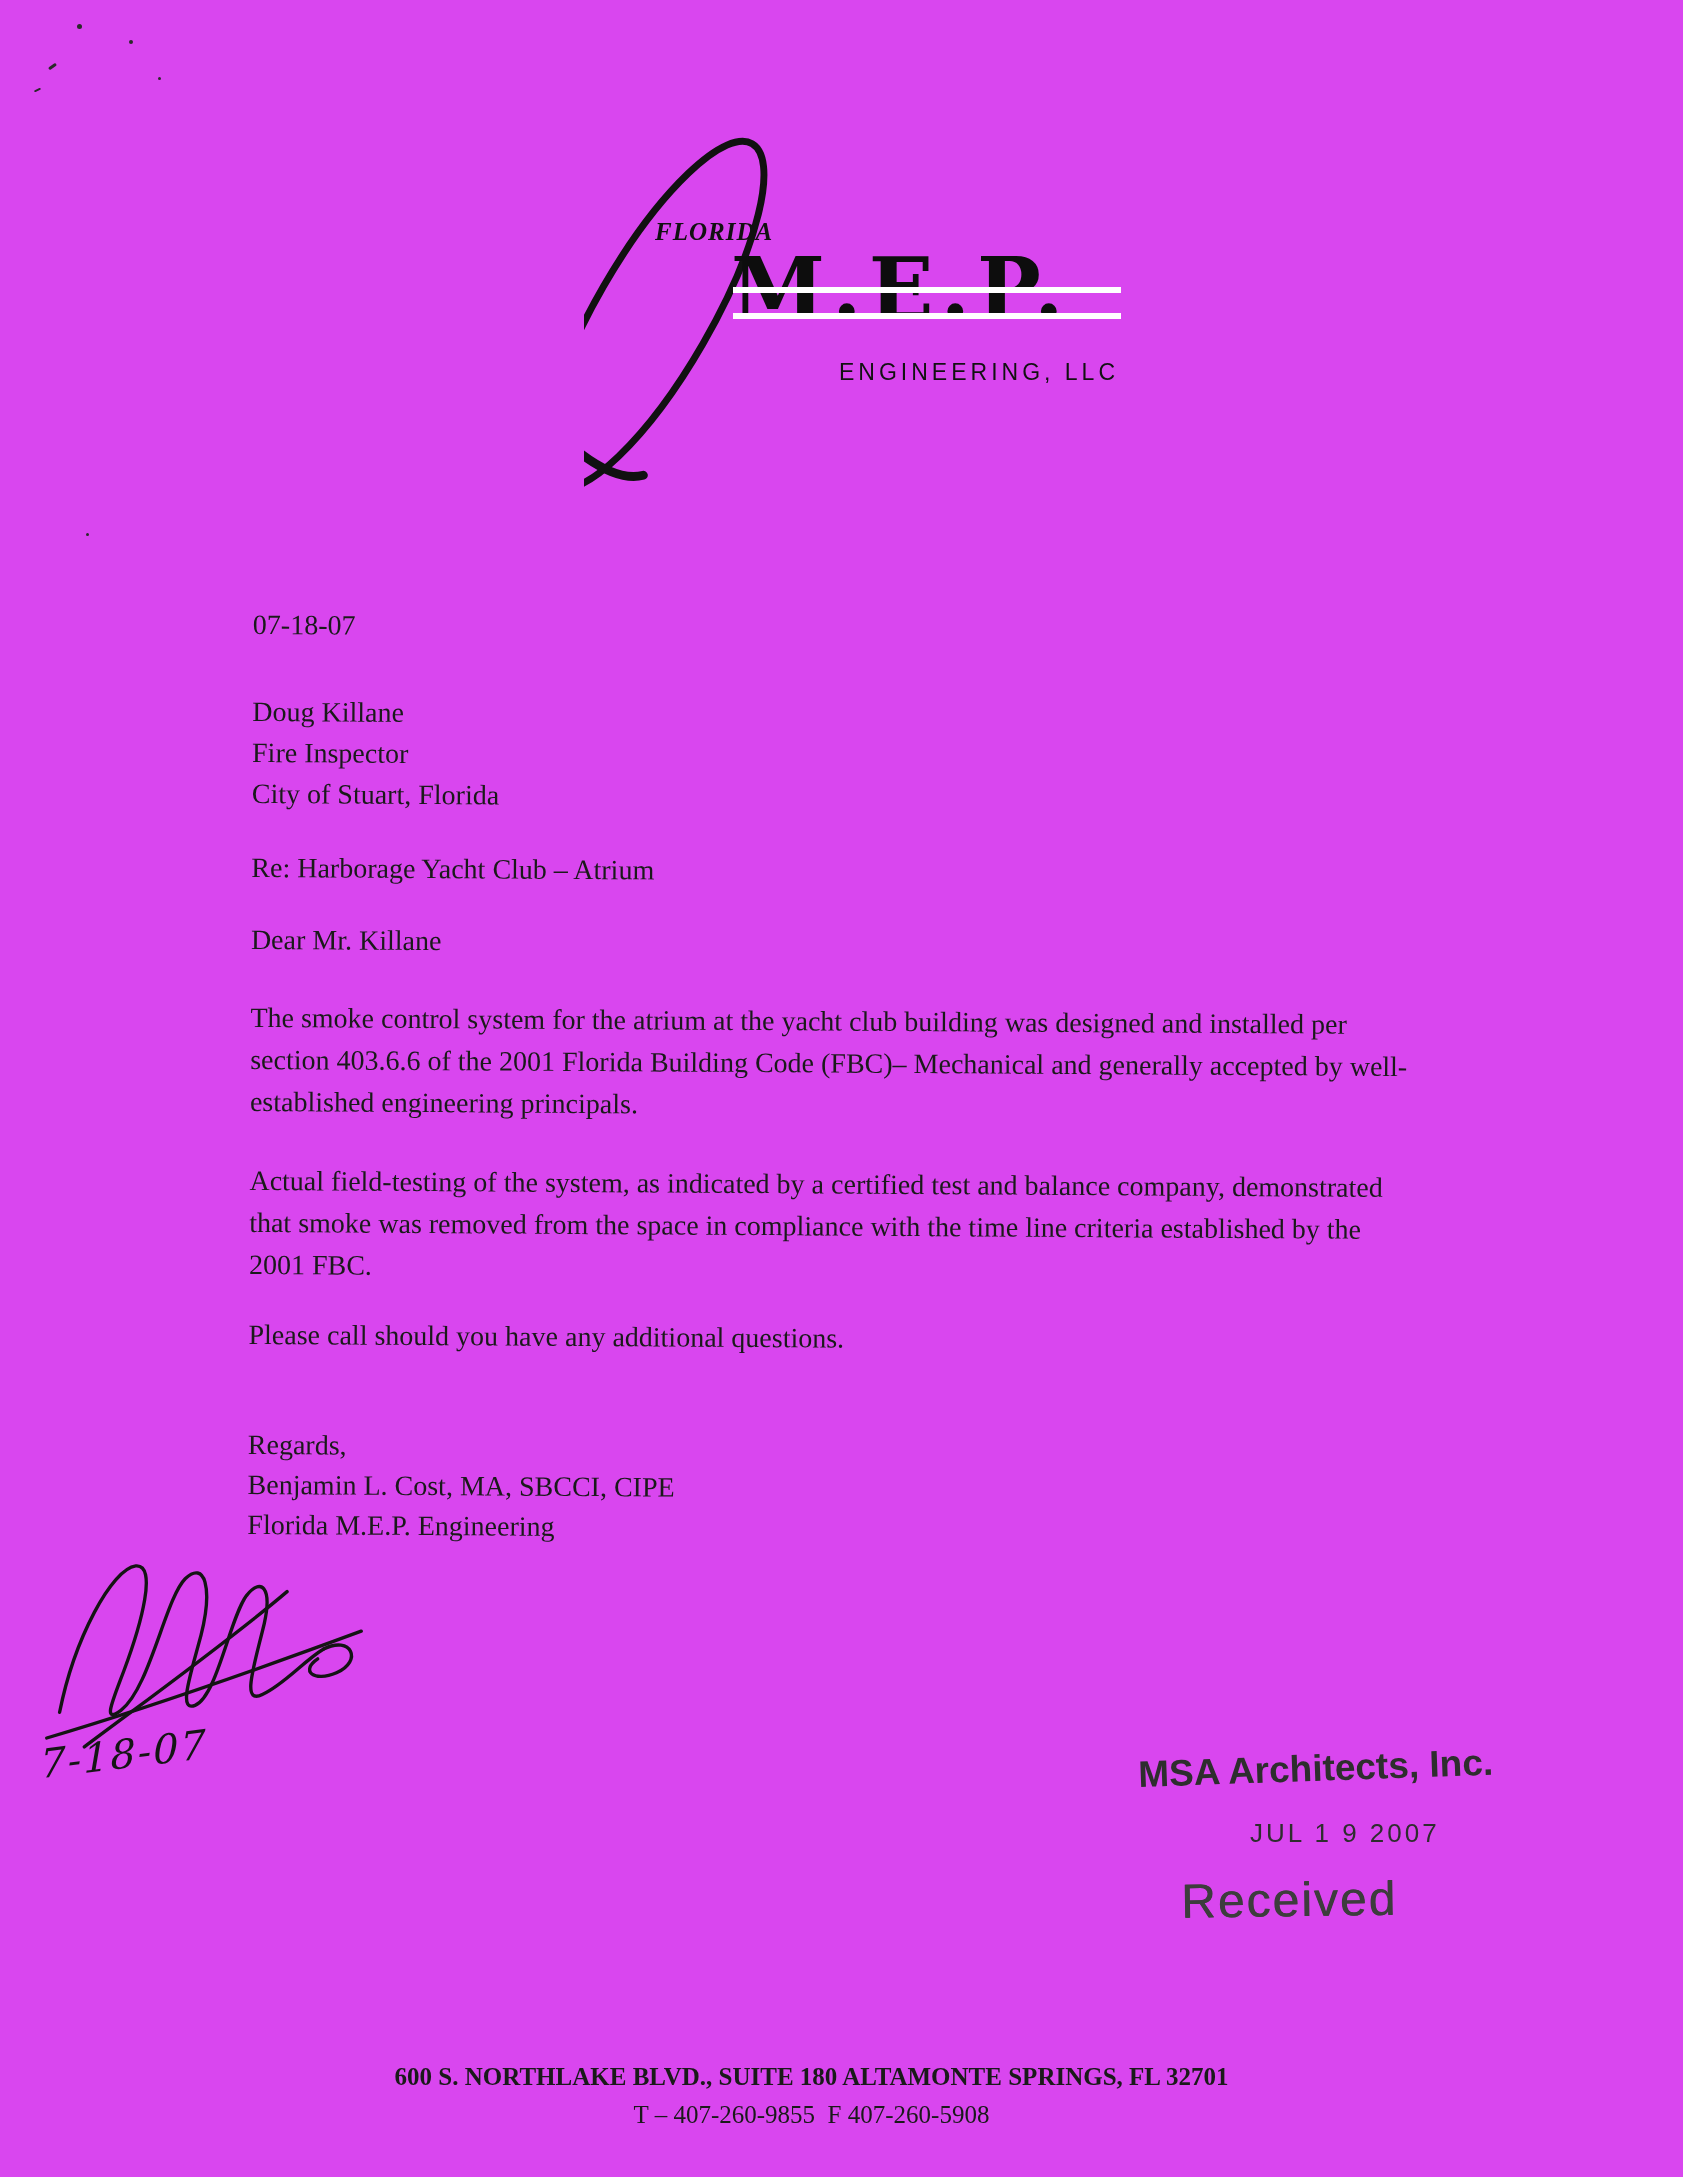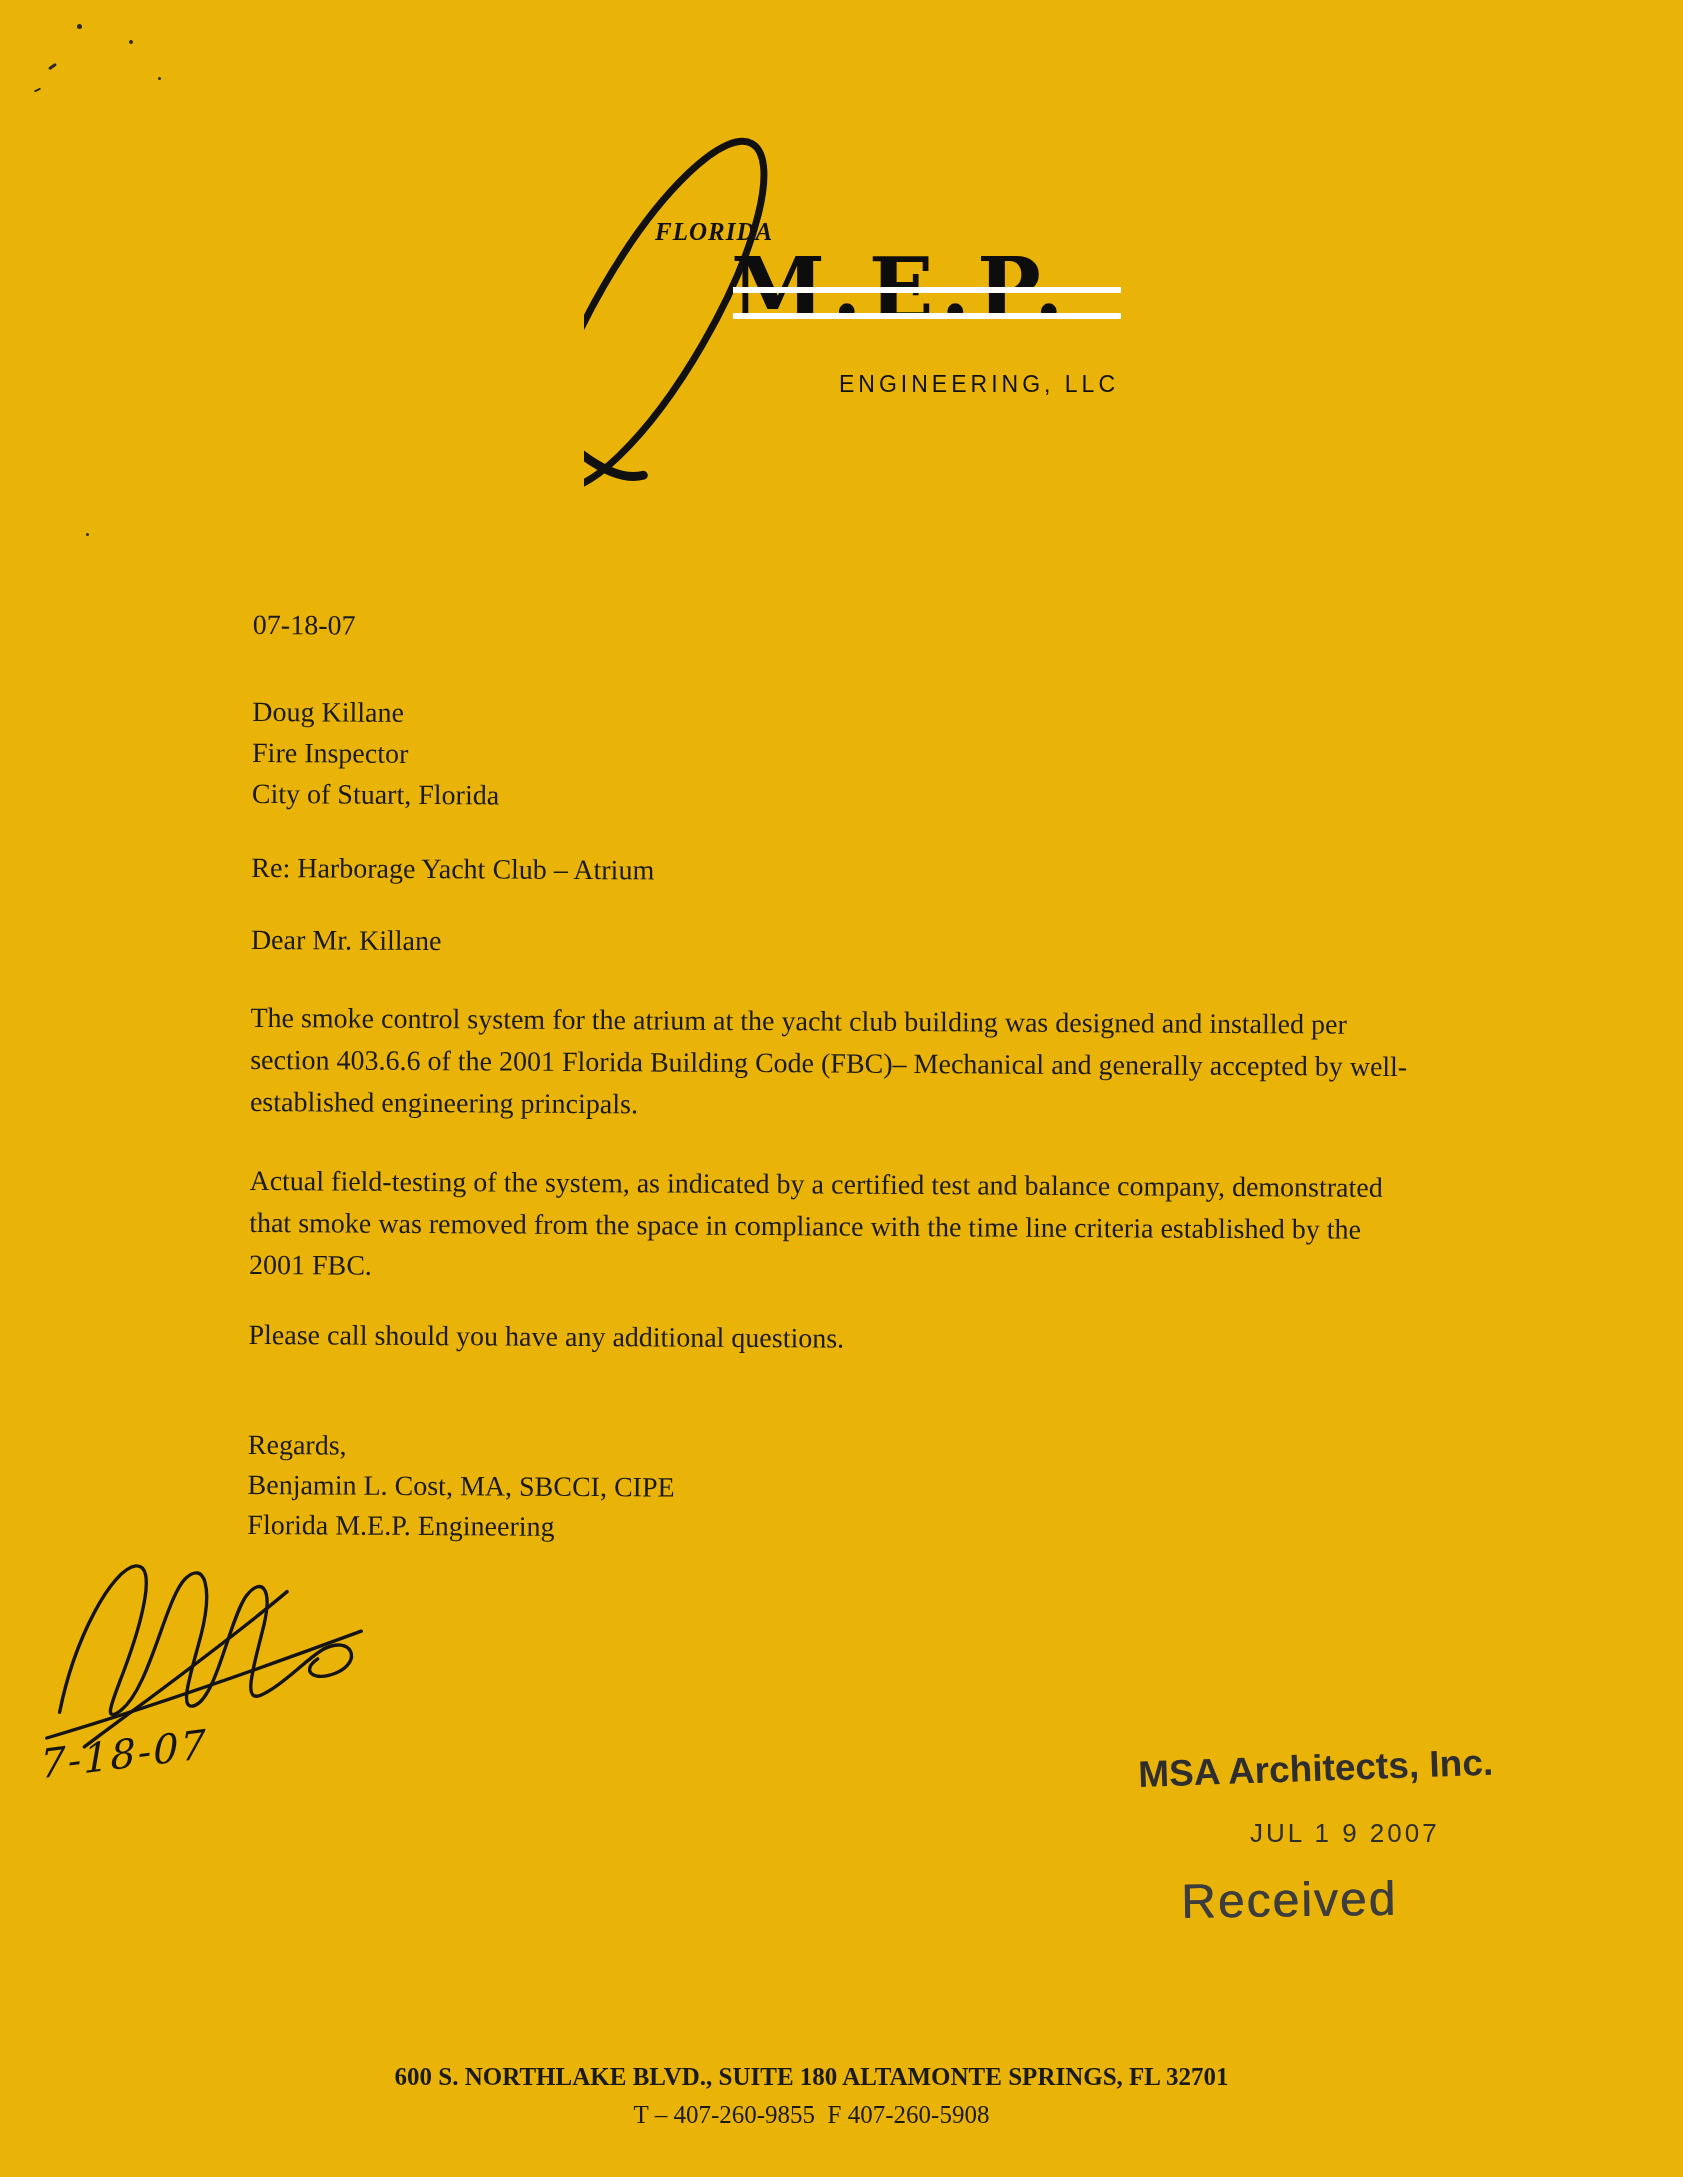--- a/index.html
+++ b/index.html
@@ -1,21 +1,21 @@
 <!DOCTYPE html>
 <html><head>
 <meta charset="utf-8">
 <style>
   * { box-sizing: border-box; }
   html, body { margin: 0; padding: 0; background: #ffffff; }
   .page {
     position: relative;
     width: 1683px;
     height: 2177px;
-    background: #eab308;
+    background: #d946ef;
     overflow: hidden;
     font-family: "Liberation Serif", serif;
     color: #1a1a1a;
   }
 
   
   .speck {
     position: absolute;
     background: #2a2a2a;
     border-radius: 50%;
@@ -37,21 +37,21 @@
     font-weight: bold; font-size: 85px; line-height: 85px;
     letter-spacing: 7px; color: #0d0d0d;
   }
   .stencil-stripe {
     position: absolute; left: 149px; width: 388px; height: 6px;
     background: #ffffff;
   }
   .stencil-stripe.s1 { top: 158px; }
   .stencil-stripe.s2 { top: 184px; }
   .logo-eng {
-    position: absolute; left: 255px; top: 242px;
+    position: absolute; left: 255px; top: 230px;
     font-family: "Liberation Sans", sans-serif;
     font-size: 23px; letter-spacing: 4px; color: #111;
   }
 
   
   .letter-body {
     position: absolute; left: 253px; top: 604px; width: 1208px;
     font-size: 28px; line-height: 41px;
     transform: rotate(0.35deg); transform-origin: left top;
   }

